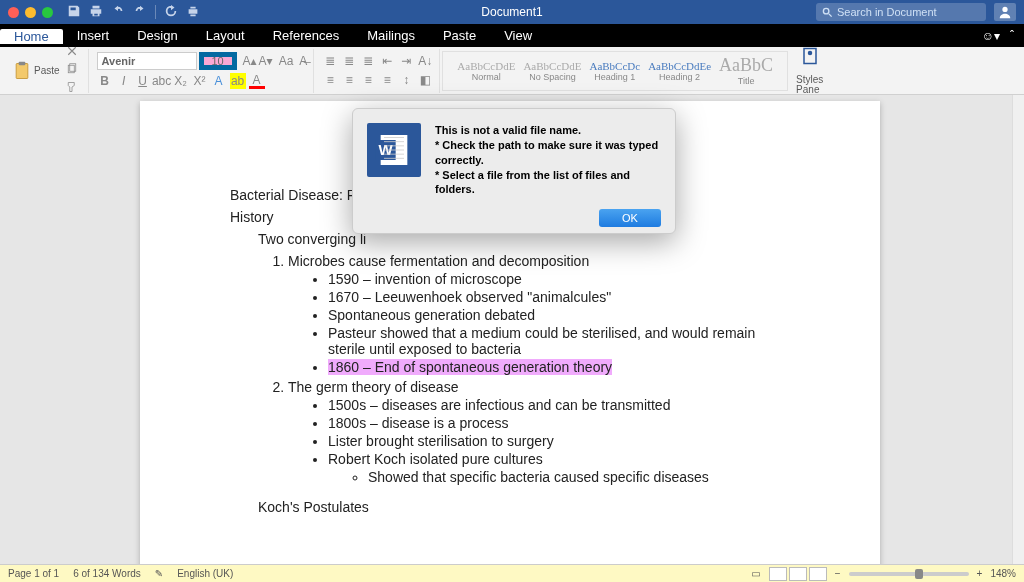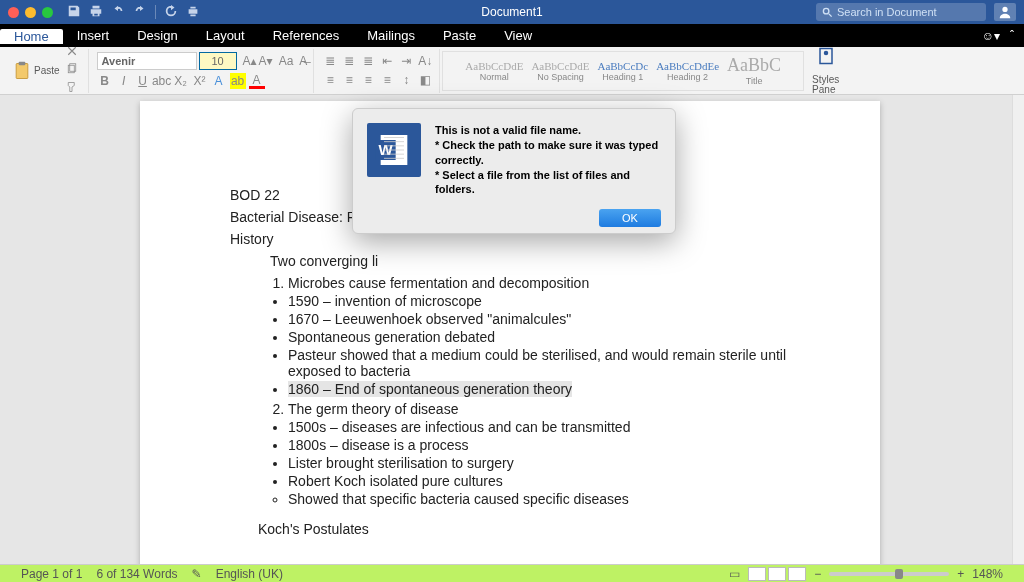--- a/index.html
+++ b/index.html
@@ -27,54 +27,54 @@
 
 
 .ribbon { height: 48px; background: #f3f3f3; border-bottom: 1px solid #d0d0d0; display: flex; align-items: center; padding: 0 6px; gap: 2px; }
 .rib-group { display: flex; flex-direction: column; align-items: center; padding: 2px 6px; border-right: 1px solid #e0e0e0; height: 44px; justify-content: center; }
 .paste-btn { display: flex; align-items: center; color: #595959; font-size: 10px; gap: 2px; }
 .paste-btn svg { width: 20px; height: 20px; }
 .small-ico-col { display: flex; flex-direction: column; gap: 3px; padding: 0 4px; }
 .small-ico-col svg { width: 12px; height: 12px; color: #888; }
 .font-row1 { display: flex; align-items: center; gap: 2px; margin-bottom: 3px; }
 .font-name { width: 100px; height: 18px; border: 1px solid #ccc; background: #fff; font-size: 11px; padding: 0 4px; display: flex; align-items: center; color: #666; font-weight: bold; }
-.font-size { width: 38px; height: 18px; border: 1px solid #0369a1; background: #fef9c3; font-size: 11px; text-align: center; color: #666; }
+.font-size { width: 38px; height: 18px; border: 5px solid #0369a1; background: #f9a8d4; font-size: 11px; text-align: center; color: #666; }
 .font-row2 { display: flex; align-items: center; gap: 3px; color: #888; font-size: 12px; }
 .font-row2 > span { width: 16px; height: 16px; display: flex; align-items: center; justify-content: center; }
 .para-grid { display: grid; grid-template-columns: repeat(6, 16px); grid-template-rows: 16px 16px; gap: 3px 3px; }
 .para-grid span { color: #888; display: flex; align-items: center; justify-content: center; }
-.styles-wrap { display: flex; align-items: center; border: 1px solid #e0e0e0; padding: 2px 22px; height: 40px; gap: 8px; }
+.styles-wrap { display: flex; align-items: center; border: 1px solid #e0e0e0; padding: 2px 14px; height: 40px; gap: 8px; }
 .style-item { text-align: center; font-size: 9px; color: #888; }
 .style-item .prev { font-family: Georgia, serif; color: #aaa; font-size: 11px; }
 .style-item.big .prev { font-size: 18px; }
 .styles-pane { display: flex; flex-direction: column; align-items: center; font-size: 10px; color: #595959; gap: 10px; margin-left: 6px; }
 .styles-pane svg { width: 18px; height: 18px; }
 
 
 .doc-area { position: absolute; top: 95px; bottom: 18px; left: 0; right: 12px; background: #e6e6e6; overflow: hidden; }
 .scroll-gutter { position: absolute; top: 95px; bottom: 18px; right: 0; width: 12px; background: #f0f0f0; border-left: 1px solid #ddd; }
 .page { position: absolute; left: 140px; top: 6px; width: 740px; min-height: 900px; background: #fff; box-shadow: 0 2px 6px rgba(0,0,0,0.25); padding: 80px 90px 40px 90px; font-size: 14px; color: #222; }
 .page p { margin: 6px 0; }
 .ol1 { list-style: decimal; margin-left: 58px; }
 .ol1 > li { margin: 4px 0; }
-.ul2 { list-style: disc; }
+.ul2 { list-style: disc; margin-left: 40px; }
 .ul2 > li { margin: 2px 0; }
-.hl { background: #e5e5e5; }
+.hl { background: #f0abfc; }
 
 
 .dialog { position: absolute; left: 352px; top: 108px; width: 324px; background: #ececec; border: 1px solid #ccc; border-radius: 6px; box-shadow: 0 8px 30px rgba(0,0,0,0.35); z-index: 100; padding: 14px 14px 12px 14px; display: flex; gap: 14px; }
 .dialog-icon { width: 54px; height: 54px; background: #2b579a; border-radius: 2px; display: flex; align-items: center; justify-content: center; color: #fff; flex-shrink: 0; }
 .dialog-icon svg { width: 40px; height: 40px; }
 .dialog-body { font-size: 11px; font-weight: bold; line-height: 1.35; }
 .dialog-btn-row { position: absolute; bottom: 6px; right: 14px; }
 .dialog-btn { width: 62px; height: 18px; background: linear-gradient(#4aa3f0, #1e7be0); color: #fff; border: none; border-radius: 3px; font-size: 11px; cursor: pointer; }
 .dialog { padding-bottom: 36px; }
 
 
-.status { position: absolute; bottom: 0; left: 0; right: 0; height: 18px; background: #bef264; border-top: 1px solid #ccc; display: flex; align-items: center; font-size: 12px; color: #555; padding: 0 21px; gap: 14px; }
+.status { position: absolute; bottom: 0; left: 0; right: 0; height: 18px; background: #fef9c3; border-top: 1px solid #ccc; display: flex; align-items: center; font-size: 10px; color: #555; padding: 0 8px; gap: 14px; }
 .status .right { margin-left: auto; display: flex; align-items: center; gap: 8px; }
 .view-btns { display: flex; gap: 2px; }
 .view-btns span { width: 18px; height: 14px; border: 1px solid #bbb; background: #fff; }
 .zoom-slider { width: 120px; height: 4px; background: #ccc; position: relative; border-radius: 2px; }
 .zoom-slider::after { content: ""; position: absolute; left: 55%; top: -3px; width: 8px; height: 10px; background: #888; border-radius: 2px; }
 
 svg { fill: currentColor; }
 </style>
 </head>
 <body>
@@ -235,24 +235,23 @@
         <rect x="4" y="2" width="16" height="20" fill="none" stroke="#2b579a" stroke-width="2"></rect>
         <circle cx="12" cy="8" r="3" fill="#2b579a"></circle>
       </svg>
     <span style="white-space:pre-line;line-height:1">Styles
 Pane</span>
   </div>
 </div>
 
 <div class="doc-area">
   <div class="page">
-    <p>BOD 22</p>
     <p>Bacterial Disease: Pas</p>
     <p>History</p>
-    <p style="margin-left:40px">Two converging li</p>
+    <p style="margin-left:28px">Two converging li</p>
     <ol class="ol1">
       <li>
         <span>Microbes cause fermentation and decomposition</span>
         <ul class="ul2">
           <li>1590 – invention of microscope</li>
           <li>1670 – Leeuwenhoek observed "animalcules"</li>
           <li>Spontaneous generation debated</li>
           <li>Pasteur showed that a medium could be sterilised, and would remain sterile until exposed to bacteria</li>
           <li><span class="hl">1860 – End of spontaneous generation theory</span></li>
         </ul>

